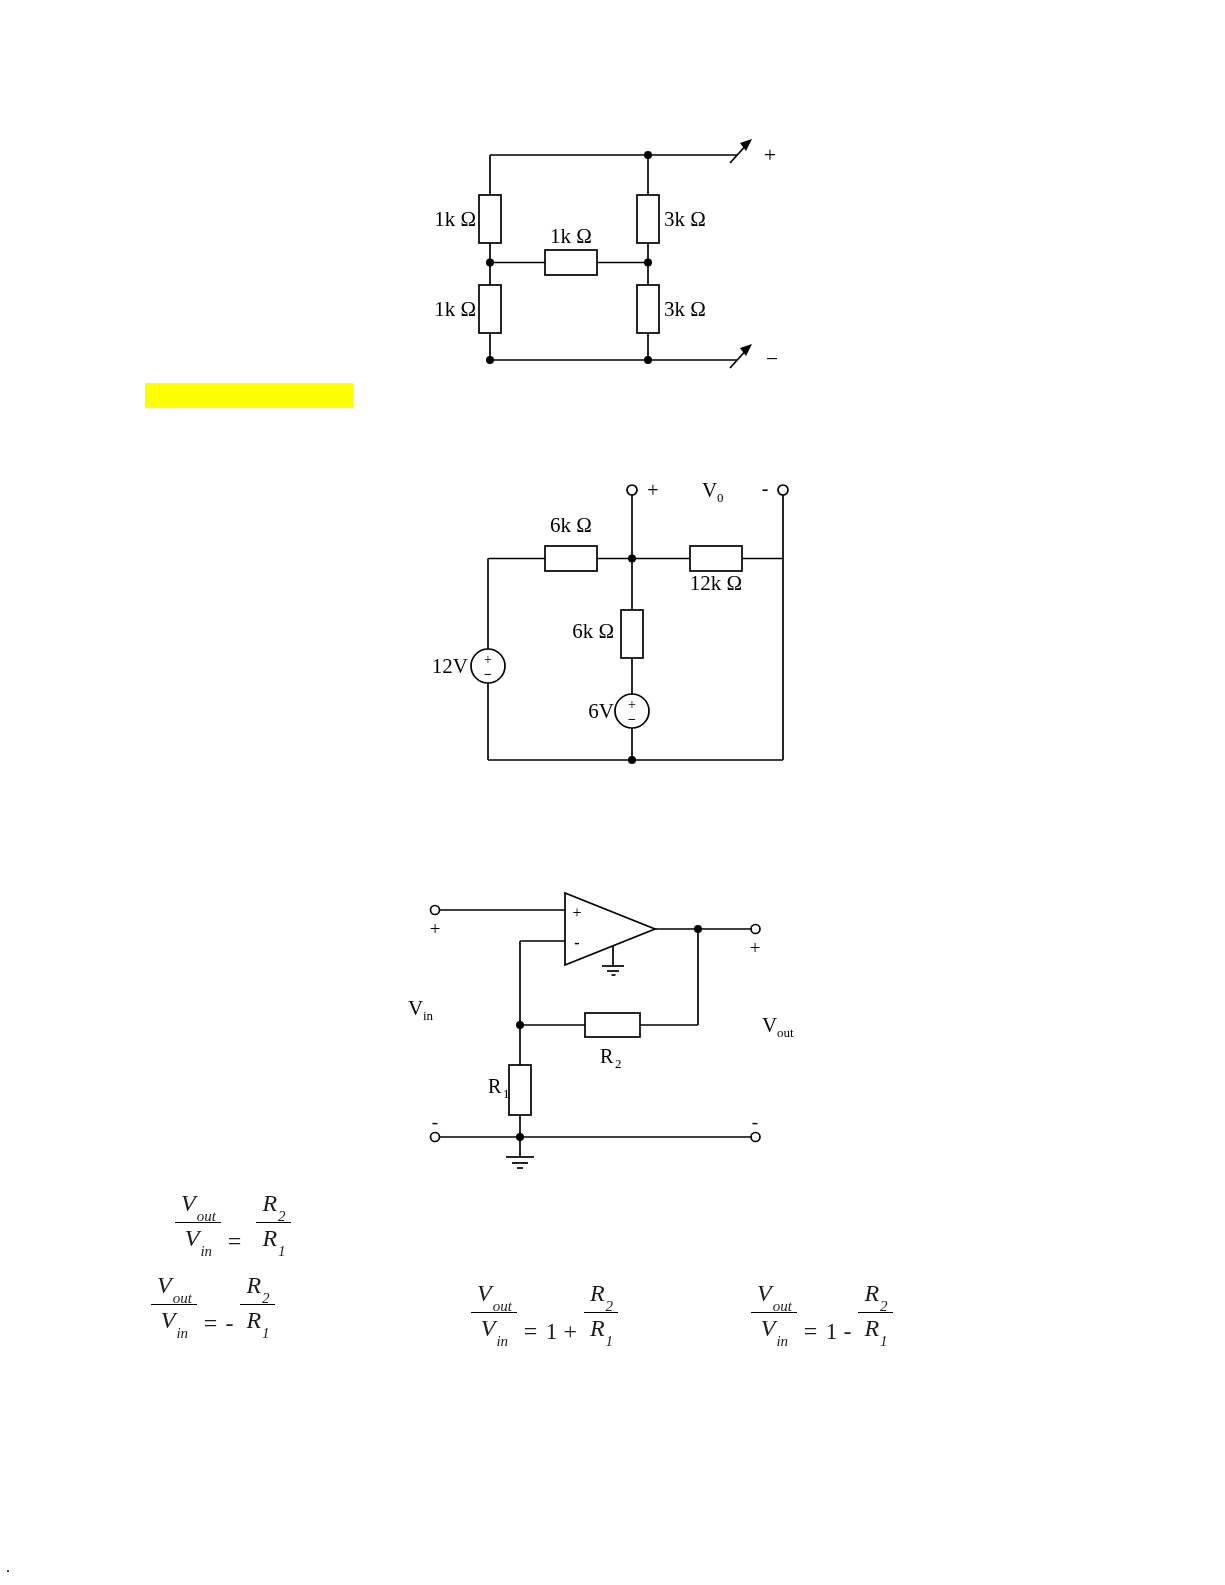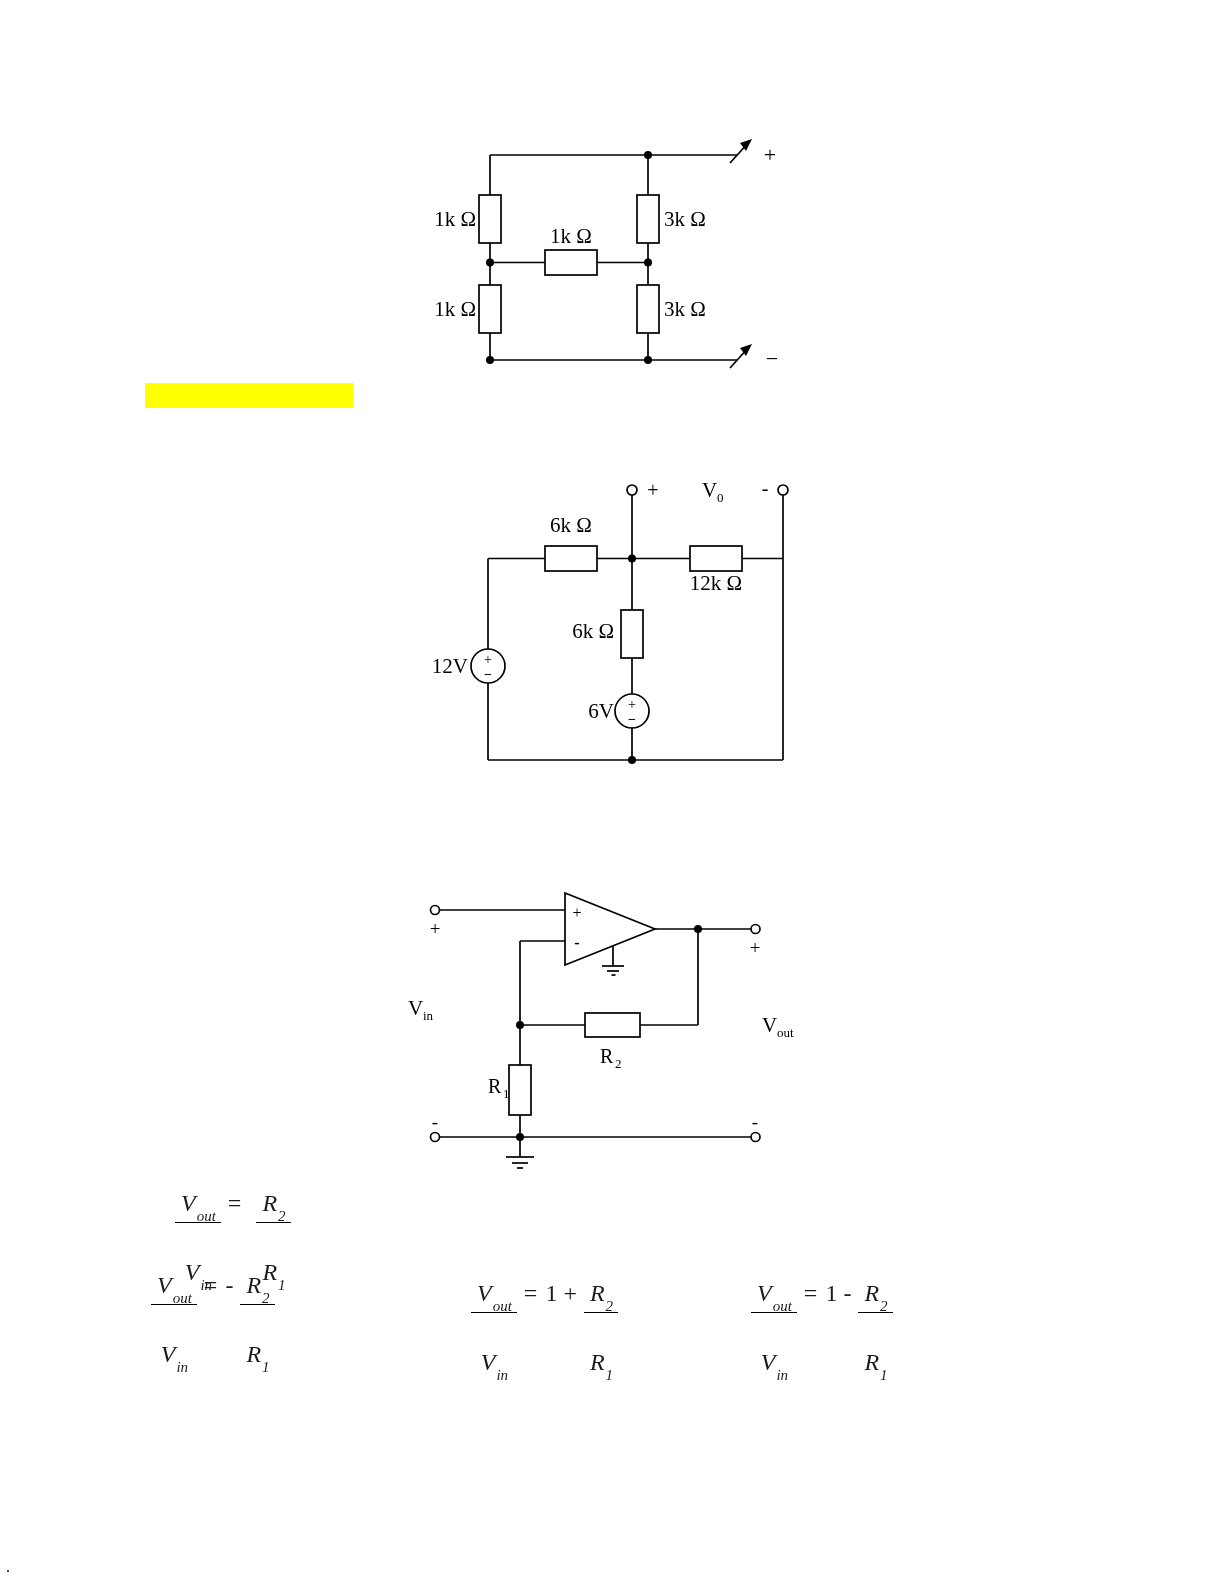--- a/index.html
+++ b/index.html
@@ -16,28 +16,28 @@
   svg text { font-family:"Liberation Serif", serif; fill:#000; }
   .highlight-bar {
     position:absolute;
     left:145px; top:383px;
     width:208px; height:25px;
     background:#ffff00;
   }
   .formula {
     position:absolute;
     display:flex;
-    align-items:flex-start;
+    align-items:flex-end;
     font-size:24px;
     font-style:italic;
     color:#1c1c1c;
   }
   .frac { display:inline-flex; flex-direction:column; align-items:center; margin:0 3px; }
   .frac .num { border-bottom:1.6px solid #000; padding:0 6px 2px 6px; line-height:1.1; }
-  .frac .den { padding-top:2px; line-height:1.1;margin-top:34px; }
+  .frac .den { padding-top:2px; line-height:1.1; }
   .formula sub { font-size:15px; font-style:italic; line-height:1; position:relative; top:4px; left:1px; }
   .formula .eq, .formula .pre { font-style:normal; margin:0 4px; white-space:pre; }
   .stray-period { position:absolute; left:6px; top:1558px; font-size:16px; color:#000; }
 </style>
 </head>
 <body>
 
 <svg class="abs" style="left:430px; top:135px;" width="380" height="250">
   <g stroke="#000" stroke-width="1.7" fill="none">
     <line x1="60" y1="20" x2="307" y2="20"></line>

